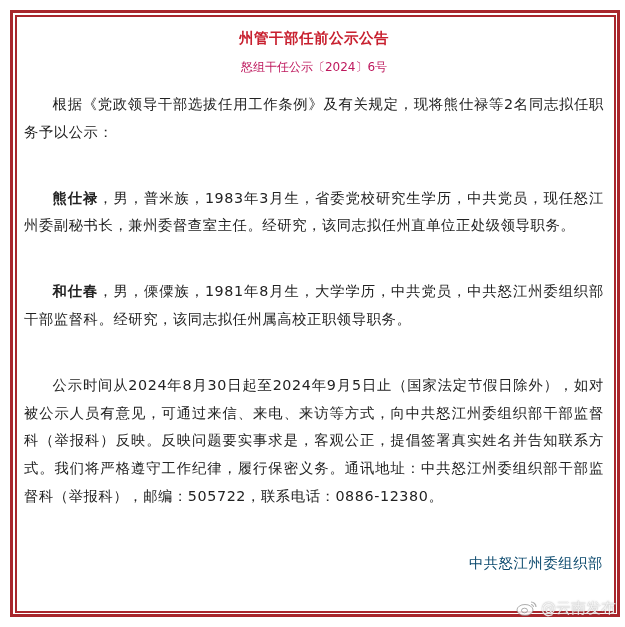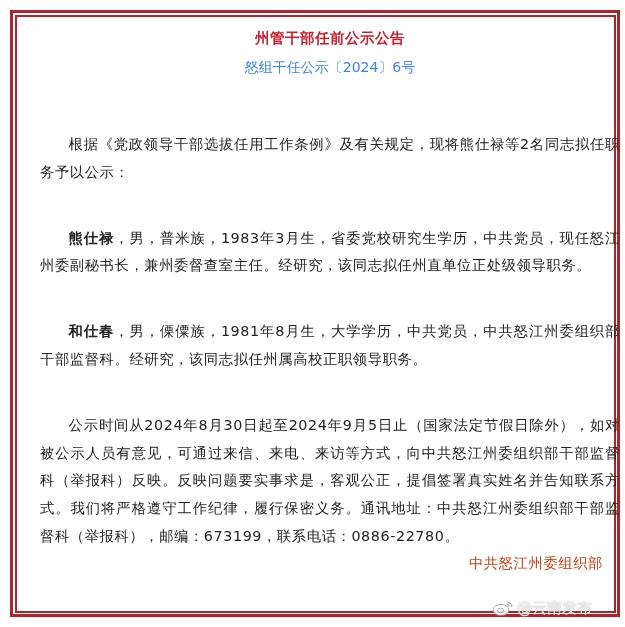--- a/index.html
+++ b/index.html
@@ -25,65 +25,65 @@
     .frame-inner {
       position: absolute;
       left: 15px;
       top: 15px;
       width: 597px;
       height: 594px;
       border: 2px solid #a8262c;
     }
     .content {
       position: absolute;
-      left: 40px;
+      left: 24px;
       top: 28px;
       width: 580px;
       color: #222222;
     }
     .title {
       text-align: center;
       color: #c8202f;
       font-weight: bold;
       font-size: 14.5px;
       line-height: 20px;
       margin: 0;
       letter-spacing: 0.5px;
     }
     .doc-number {
       text-align: center;
-      color: #3b82f6;
-      font-size: 14px;
+      color: #be185d;
+      font-size: 12px;
       line-height: 20px;
       margin: 9px 0 0 0;
     }
     .para {
       font-size: 14.3px;
       line-height: 27.8px;
       text-align: justify;
       text-indent: 2em;
       margin: 0;
       letter-spacing: 0.6px;
     }
-    .para.p1 { margin-top: 54px; }
+    .para.p1 { margin-top: 14px; }
     .para.p2, .para.p3, .para.p4 { margin-top: 38px; }
     .name { font-weight: bold; }
     .signature {
       position: absolute;
       right: 22px;
       top: 550px;
       text-align: right;
       font-size: 14.3px;
       line-height: 27.5px;
-      color: #c2410c;
+      color: #0c4a6e;
       letter-spacing: 0.6px;
     }
     .watermark {
       position: absolute;
-      left: 492px;
+      left: 516px;
       top: 597px;
       height: 22px;
       display: flex;
       align-items: center;
       gap: 3px;
       color: rgba(255,255,255,0.85);
       font-size: 15px;
       text-shadow: 0 0 1px rgba(120,120,120,0.55), 0 0 2px rgba(120,120,120,0.35);
     }
     .wb-icon {
@@ -104,21 +104,21 @@
 
   <p class="para p1">
     <span>根据《党政领导干部选拔任用工作条例》及有关规定，现将熊仕禄等2名同志拟任职务予以公示：</span>
   </p>
 
   <p class="para p2"><span class="name">熊仕禄</span><span>，男，普米族，1983年3月生，省委党校研究生学历，中共党员，现任怒江州委副秘书长，兼州委督查室主任。经研究，该同志拟任州直单位正处级领导职务。</span></p>
 
   <p class="para p3"><span class="name">和仕春</span><span>，男，傈僳族，1981年8月生，大学学历，中共党员，中共怒江州委组织部干部监督科。经研究，该同志拟任州属高校正职领导职务。</span></p>
 
   <p class="para p4">
-    <span>公示时间从2024年8月30日起至2024年9月5日止（国家法定节假日除外），如对被公示人员有意见，可通过来信、来电、来访等方式，向中共怒江州委组织部干部监督科（举报科）反映。反映问题要实事求是，客观公正，提倡签署真实姓名并告知联系方式。我们将严格遵守工作纪律，履行保密义务。通讯地址：中共怒江州委组织部干部监督科（举报科），邮编：673199，联系电话：0886-22780。</span>
+    <span>公示时间从2024年8月30日起至2024年9月5日止（国家法定节假日除外），如对被公示人员有意见，可通过来信、来电、来访等方式，向中共怒江州委组织部干部监督科（举报科）反映。反映问题要实事求是，客观公正，提倡签署真实姓名并告知联系方式。我们将严格遵守工作纪律，履行保密义务。通讯地址：中共怒江州委组织部干部监督科（举报科），邮编：505722，联系电话：0886-12380。</span>
   </p>
 </div>
 
 <div class="signature">
   <div>中共怒江州委组织部</div>
 </div>
 
 <div class="watermark">
   <span class="wb-icon">
     <svg width="22" height="18" viewBox="0 0 22 18">

